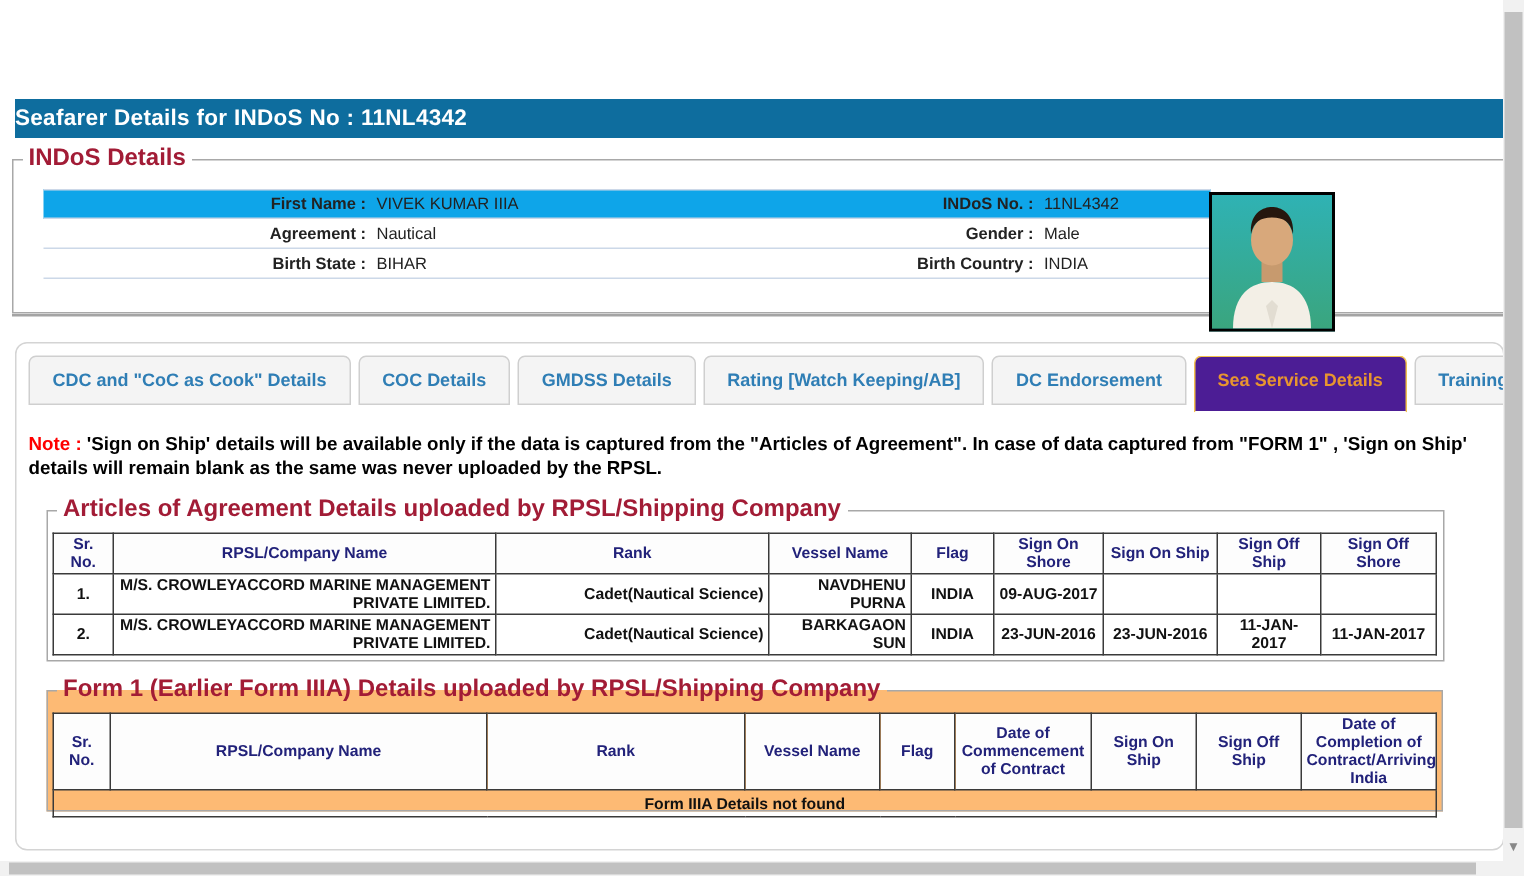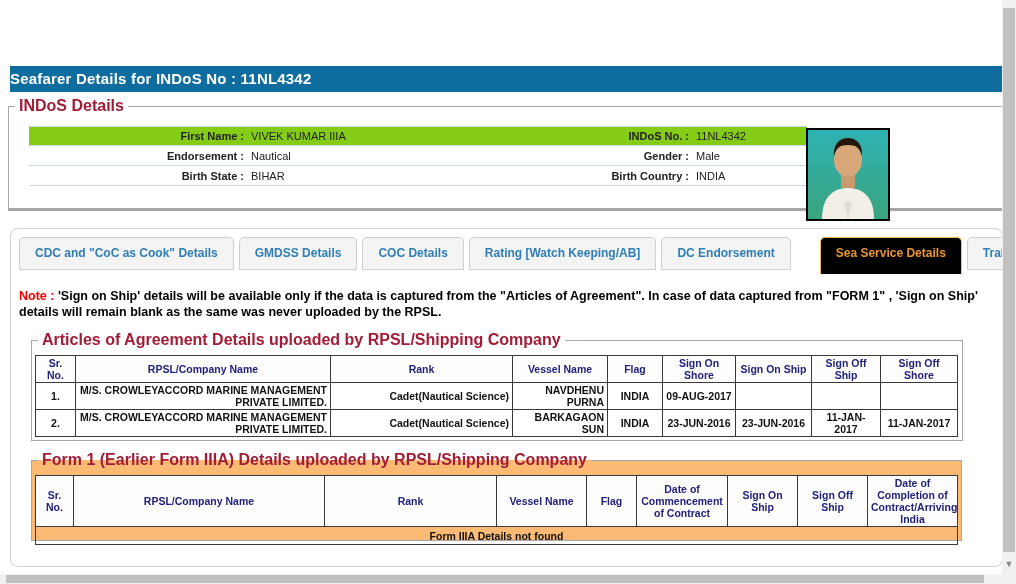--- a/index.html
+++ b/index.html
@@ -13,39 +13,39 @@
 
   
   fieldset { border:1px solid #a8a8a8; }
   .legend-red { color:#A21C36; font-weight:bold; font-size:16px; padding:0 4px; margin-left:6px; }
   .fs-indos { position:absolute; left:8px; top:97px; width:998px; height:112px;
               background:#fff; box-shadow:0 2px 0 rgba(90,90,90,.55); }
   .indos-table { position:absolute; left:20px; top:11px; width:778px; }
   .indos-row { display:flex; height:20px; align-items:center; font-size:11px;
                border-bottom:1px solid #ccd8e8; }
   .indos-row:first-child { border-top:1px solid #ccd8e8; }
-  .indos-row.alt { background:#84cc16; }
+  .indos-row.alt { background:#0ea5e9; }
   .i-lab { font-weight:bold; color:#222; text-align:right; }
   .i-val { color:#222; padding-left:7px; }
   .l1 { width:215px; } .v1 { width:325px; } .l2 { width:120px; } .v2 { flex:1; }
 
   .photo { position:absolute; left:797px; top:13px; width:84px; height:93px;
            border:2px solid #000; background:#35a9a2; }
   .photo svg { display:block; width:100%; height:100%; }
 
   
   .panel { position:absolute; left:10px; top:228px; width:993px; height:339px;
            background:#fff; border:1px solid #d4d4d4; border-radius:8px; }
 
   .tabs { position:absolute; left:8px; top:8px; display:flex; gap:5px; }
   .tab { background:#f4f4f4; border:1px solid #cfcfcf; border-radius:5px 5px 0 0;
          color:#2F7EB5; font-size:12px; font-weight:bold; padding:8px 15px 9px;
          white-space:nowrap; cursor:pointer; }
-  .tab.active { background:#000000; border-color:#F2C14E; border-bottom-color:#fff;
-                color:#E8952F; padding-bottom:14px; margin-bottom:-5px;margin-left:24px; }
+  .tab.active { background:#4c1d95; border-color:#F2C14E; border-bottom-color:#fff;
+                color:#E8952F; padding-bottom:14px; margin-bottom:-5px; }
 
   
   .note { position:absolute; left:8px; top:60px; width:975px;
           font-size:12.5px; font-weight:bold; color:#000; line-height:1.25; }
   .note .pfx { color:#FF0000; }
 
   
   .fs-aoa  { position:absolute; left:20px; top:102px; width:932px; height:110px; background:#fff; }
   .fs-form1{ position:absolute; left:20px; top:222px; width:787px; height:90px;  background:#fdba74; }
   .dtable { border-collapse:collapse; table-layout:fixed; margin:6px 3px 0 3px; width:922px; }
@@ -75,21 +75,21 @@
   <legend class="legend-red">INDoS Details</legend>
 
   <div class="indos-table">
     <div class="indos-row alt">
       <span class="i-lab l1">First Name :</span>
       <span class="i-val v1">VIVEK KUMAR IIIA</span>
       <span class="i-lab l2">INDoS No. :</span>
       <span class="i-val v2">11NL4342</span>
     </div>
     <div class="indos-row">
-      <span class="i-lab l1">Endorsement :</span>
+      <span class="i-lab l1">Agreement :</span>
       <span class="i-val v1">Nautical</span>
       <span class="i-lab l2">Gender :</span>
       <span class="i-val v2">Male</span>
     </div>
     <div class="indos-row">
       <span class="i-lab l1">Birth State :</span>
       <span class="i-val v1">BIHAR</span>
       <span class="i-lab l2">Birth Country :</span>
       <span class="i-val v2">INDIA</span>
     </div>
@@ -110,22 +110,22 @@
       <ellipse cx="40" cy="30" rx="14" ry="17" fill="#d8a87b"></ellipse>
       <path d="M26 26 C25 12 34 8 40 8 C46 8 55 12 54 26 C52 18 48 15 40 15 C32 15 28 18 26 26 Z" fill="#26170e"></path>
     </svg>
   </div>
 </fieldset>
 
 <div class="panel">
 
   <div class="tabs">
     <div class="tab">CDC and "CoC as Cook" Details</div>
+    <div class="tab">COC Details</div>
     <div class="tab">GMDSS Details</div>
-    <div class="tab">COC Details</div>
     <div class="tab">Rating [Watch Keeping/AB]</div>
     <div class="tab">DC Endorsement</div>
     <div class="tab active">Sea Service Details</div>
     <div class="tab">Training Details</div>
   </div>
 
   <div class="note">
     <span class="pfx">Note : </span><span>'Sign on Ship' details will be available only if the data is captured from the "Articles of Agreement". In case of data captured from "FORM 1" , 'Sign on Ship' details will remain blank as the same was never uploaded by the RPSL.</span>
   </div>
 

